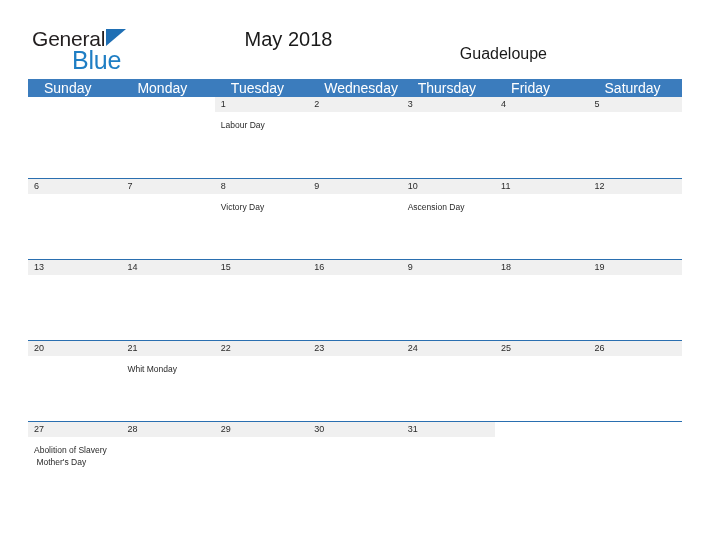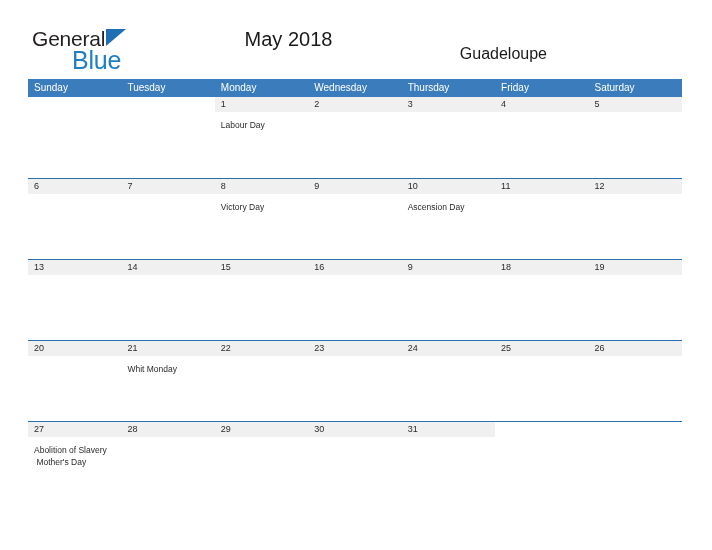--- a/index.html
+++ b/index.html
@@ -94,23 +94,23 @@
   }
 
   .weekday-row {
     display: flex;
     background: #3b7cbd;
     height: 18px;
   }
   .weekday {
     flex: 1 1 0;
     color: #ffffff;
-    font-size: 10px;
+    font-size: 14px;
     line-height: 18px;
-    padding-left: 6px;
+    padding-left: 16px;
     box-sizing: border-box;
     white-space: nowrap;
   }
 
   .week-row {
     display: flex;
     height: 81px;
     border-top: 1.5px solid #2a6fb0;
     box-sizing: border-box;
   }
@@ -168,22 +168,22 @@
 
     <div class="title">May 2018</div>
 
     <div class="location">Guadeloupe</div>
 
   </div>
 
   <div class="calendar">
     <div class="weekday-row">
         <div class="weekday">Sunday</div>
+        <div class="weekday">Monday</div>
         <div class="weekday">Tuesday</div>
-        <div class="weekday">Monday</div>
         <div class="weekday">Wednesday</div>
         <div class="weekday">Thursday</div>
         <div class="weekday">Friday</div>
         <div class="weekday">Saturday</div>
       </div>
     <div id="weeks-container">
         <div class="week-row">
           <div class="day-cell empty">
             <div class="day-band">
               <div class="day-number"></div>

